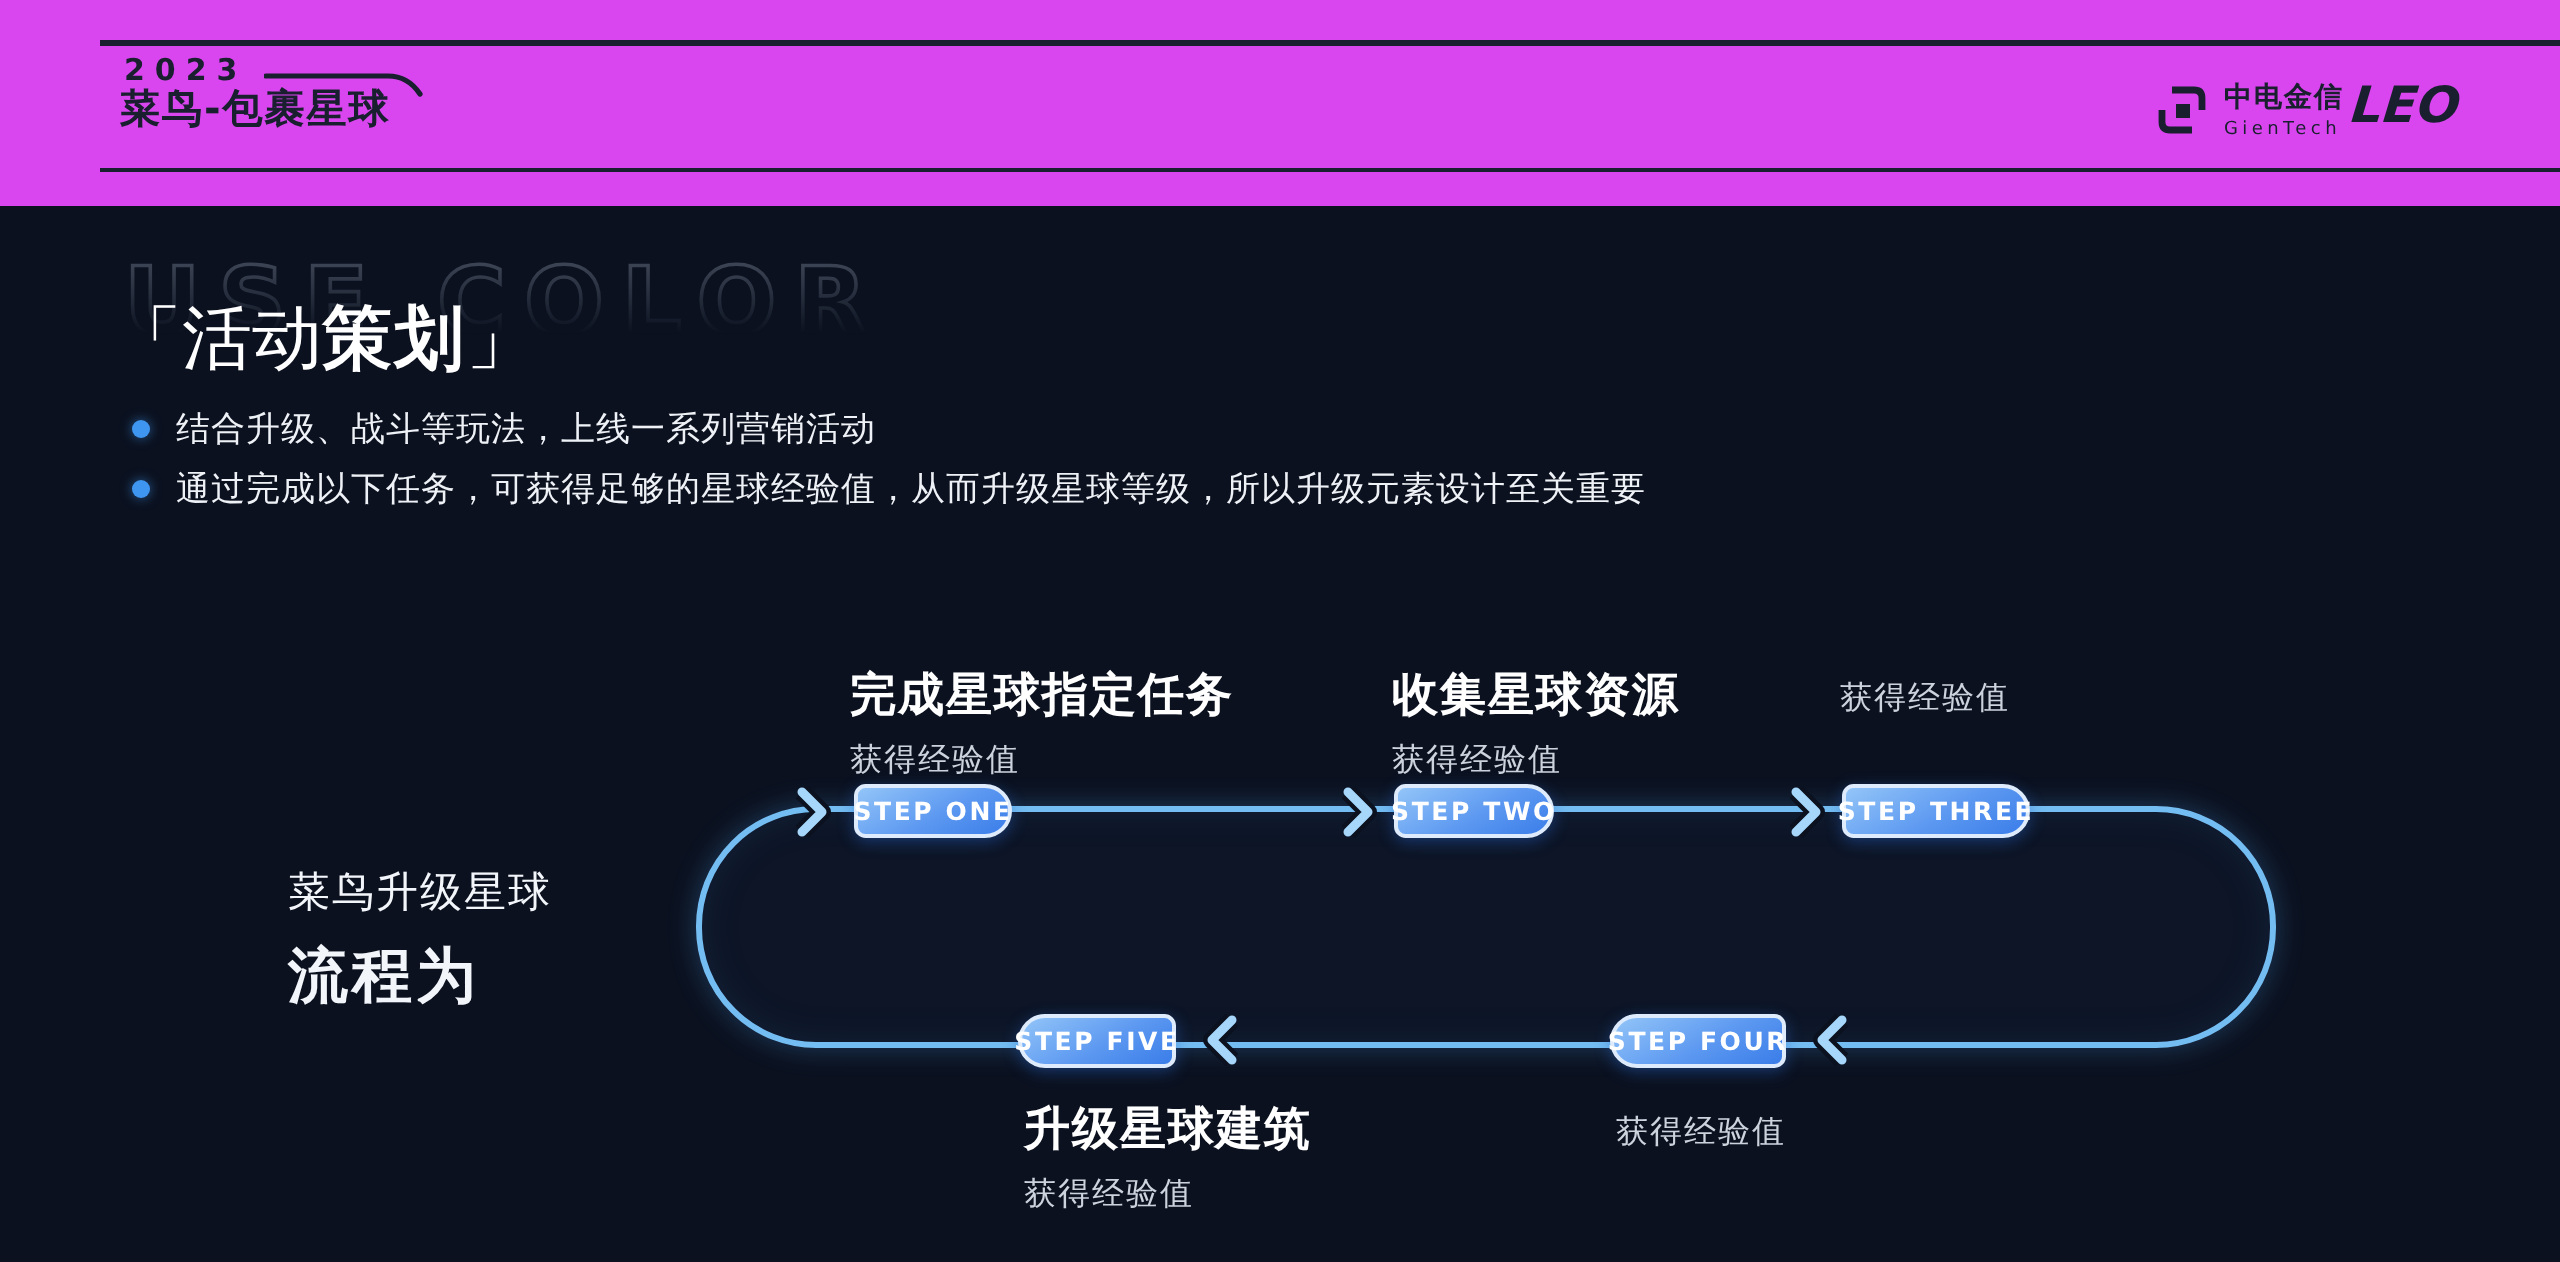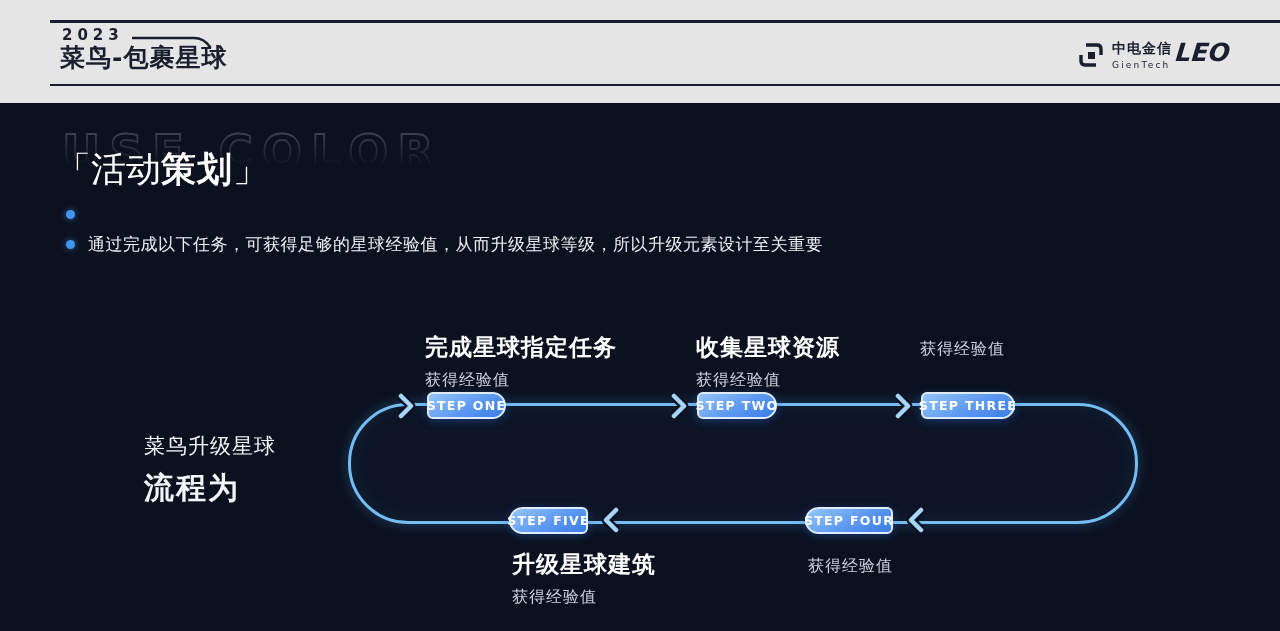--- a/index.html
+++ b/index.html
@@ -2,27 +2,27 @@
 <html><head>
 <meta charset="utf-8">
 <style>
   html,body { margin:0; padding:0; background:#000; }
   .slide {
     position:relative; width:1280px; height:631px; overflow:hidden;
     background:#0b111f;
     font-family:"DejaVu Sans","Liberation Sans",sans-serif;
   }
   
-  .header { position:absolute; left:0; top:0; width:1280px; height:103px; background:#e5e5e5; }
+  .header { position:absolute; left:0; top:0; width:1280px; height:103px; background:#d946ef; }
   .rule-top    { position:absolute; left:50px; right:0; top:20px; height:3px; background:#191f2e; }
   .rule-bottom { position:absolute; left:50px; right:0; top:84px; height:2px; background:#191f2e; }
   .year { position:absolute; left:62px; top:26px; font-size:15px; font-weight:700;
           letter-spacing:5px; color:#191f2e; }
   .year-arrow { position:absolute; left:132px; top:30px; }
-  .header-title { position:absolute; left:60px; top:41px; font-size:25px; font-weight:900;
+  .header-title { position:absolute; left:60px; top:41px; font-size:20px; font-weight:900;
                   letter-spacing:1px; color:#191f2e; white-space:nowrap; }
   .gientech { position:absolute; left:1078px; top:40px; display:flex; align-items:center; gap:8px; }
   .gt-col { display:flex; flex-direction:column; }
   .gt-cn { font-size:14px; font-weight:800; color:#191f2e; letter-spacing:1px; }
   .gt-en { font-size:9px; font-weight:400; color:#191f2e; letter-spacing:2.2px; margin-top:2px; }
   .leo { position:absolute; left:1176px; top:38px; font-size:25px; font-weight:900;
          font-style:italic; color:#191f2e; transform:skewX(-6deg); letter-spacing:0px; }
   
   .watermark {
     position:absolute; left:62px; top:124px; font-size:47px; font-weight:800;
@@ -101,20 +101,21 @@
   </div>
 
   <div class="watermark">USE COLOR</div>
   <div class="heading">
     <span class="bk">「</span><span class="h-reg">活动</span><span class="h-bold">策划</span><span class="bk">」</span>
   </div>
 
   <div class="bullets">
     <div class="bullet-row">
       <span class="dot"></span>
+      <span class="bullet-text">结合升级、战斗等玩法，上线一系列营销活动</span>
     </div>
     <div class="bullet-row">
       <span class="dot"></span>
       <span class="bullet-text">通过完成以下任务，可获得足够的星球经验值，从而升级星球等级，所以升级元素设计至关重要</span>
     </div>
   </div>
 
   <div class="flow-label">
     <div class="l1">菜鸟升级星球</div>
     <div class="l2">流程为</div>

